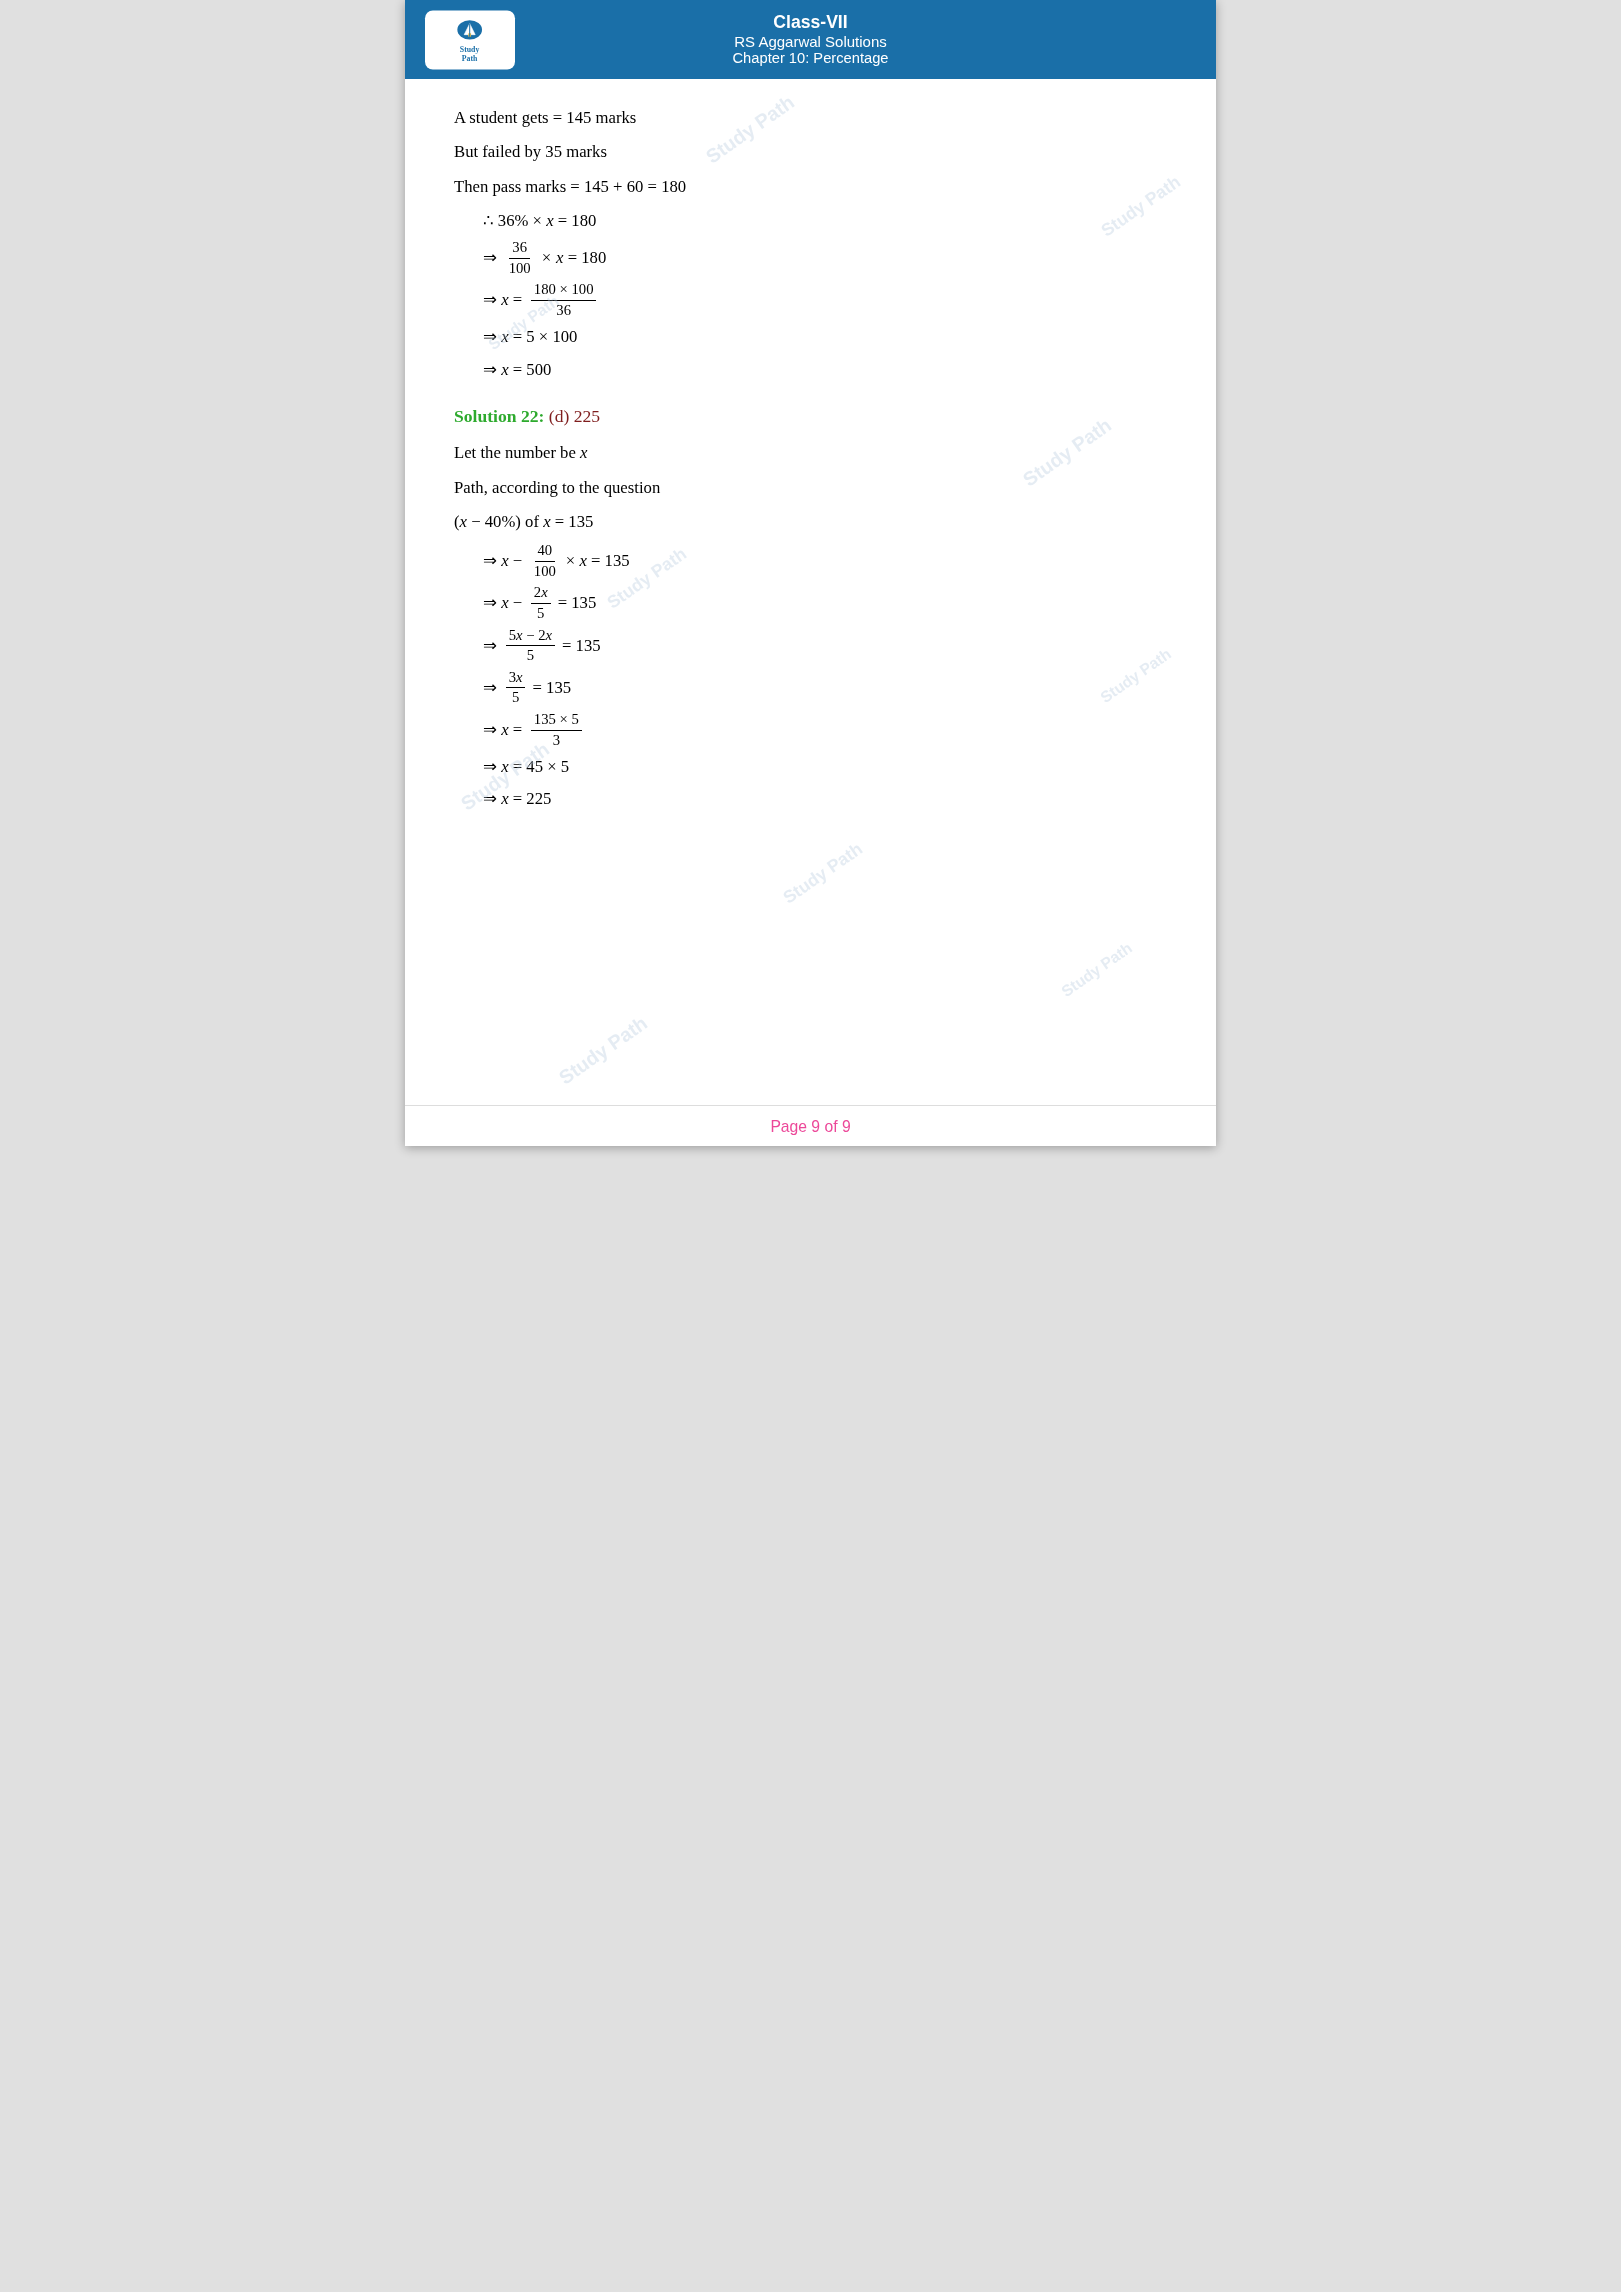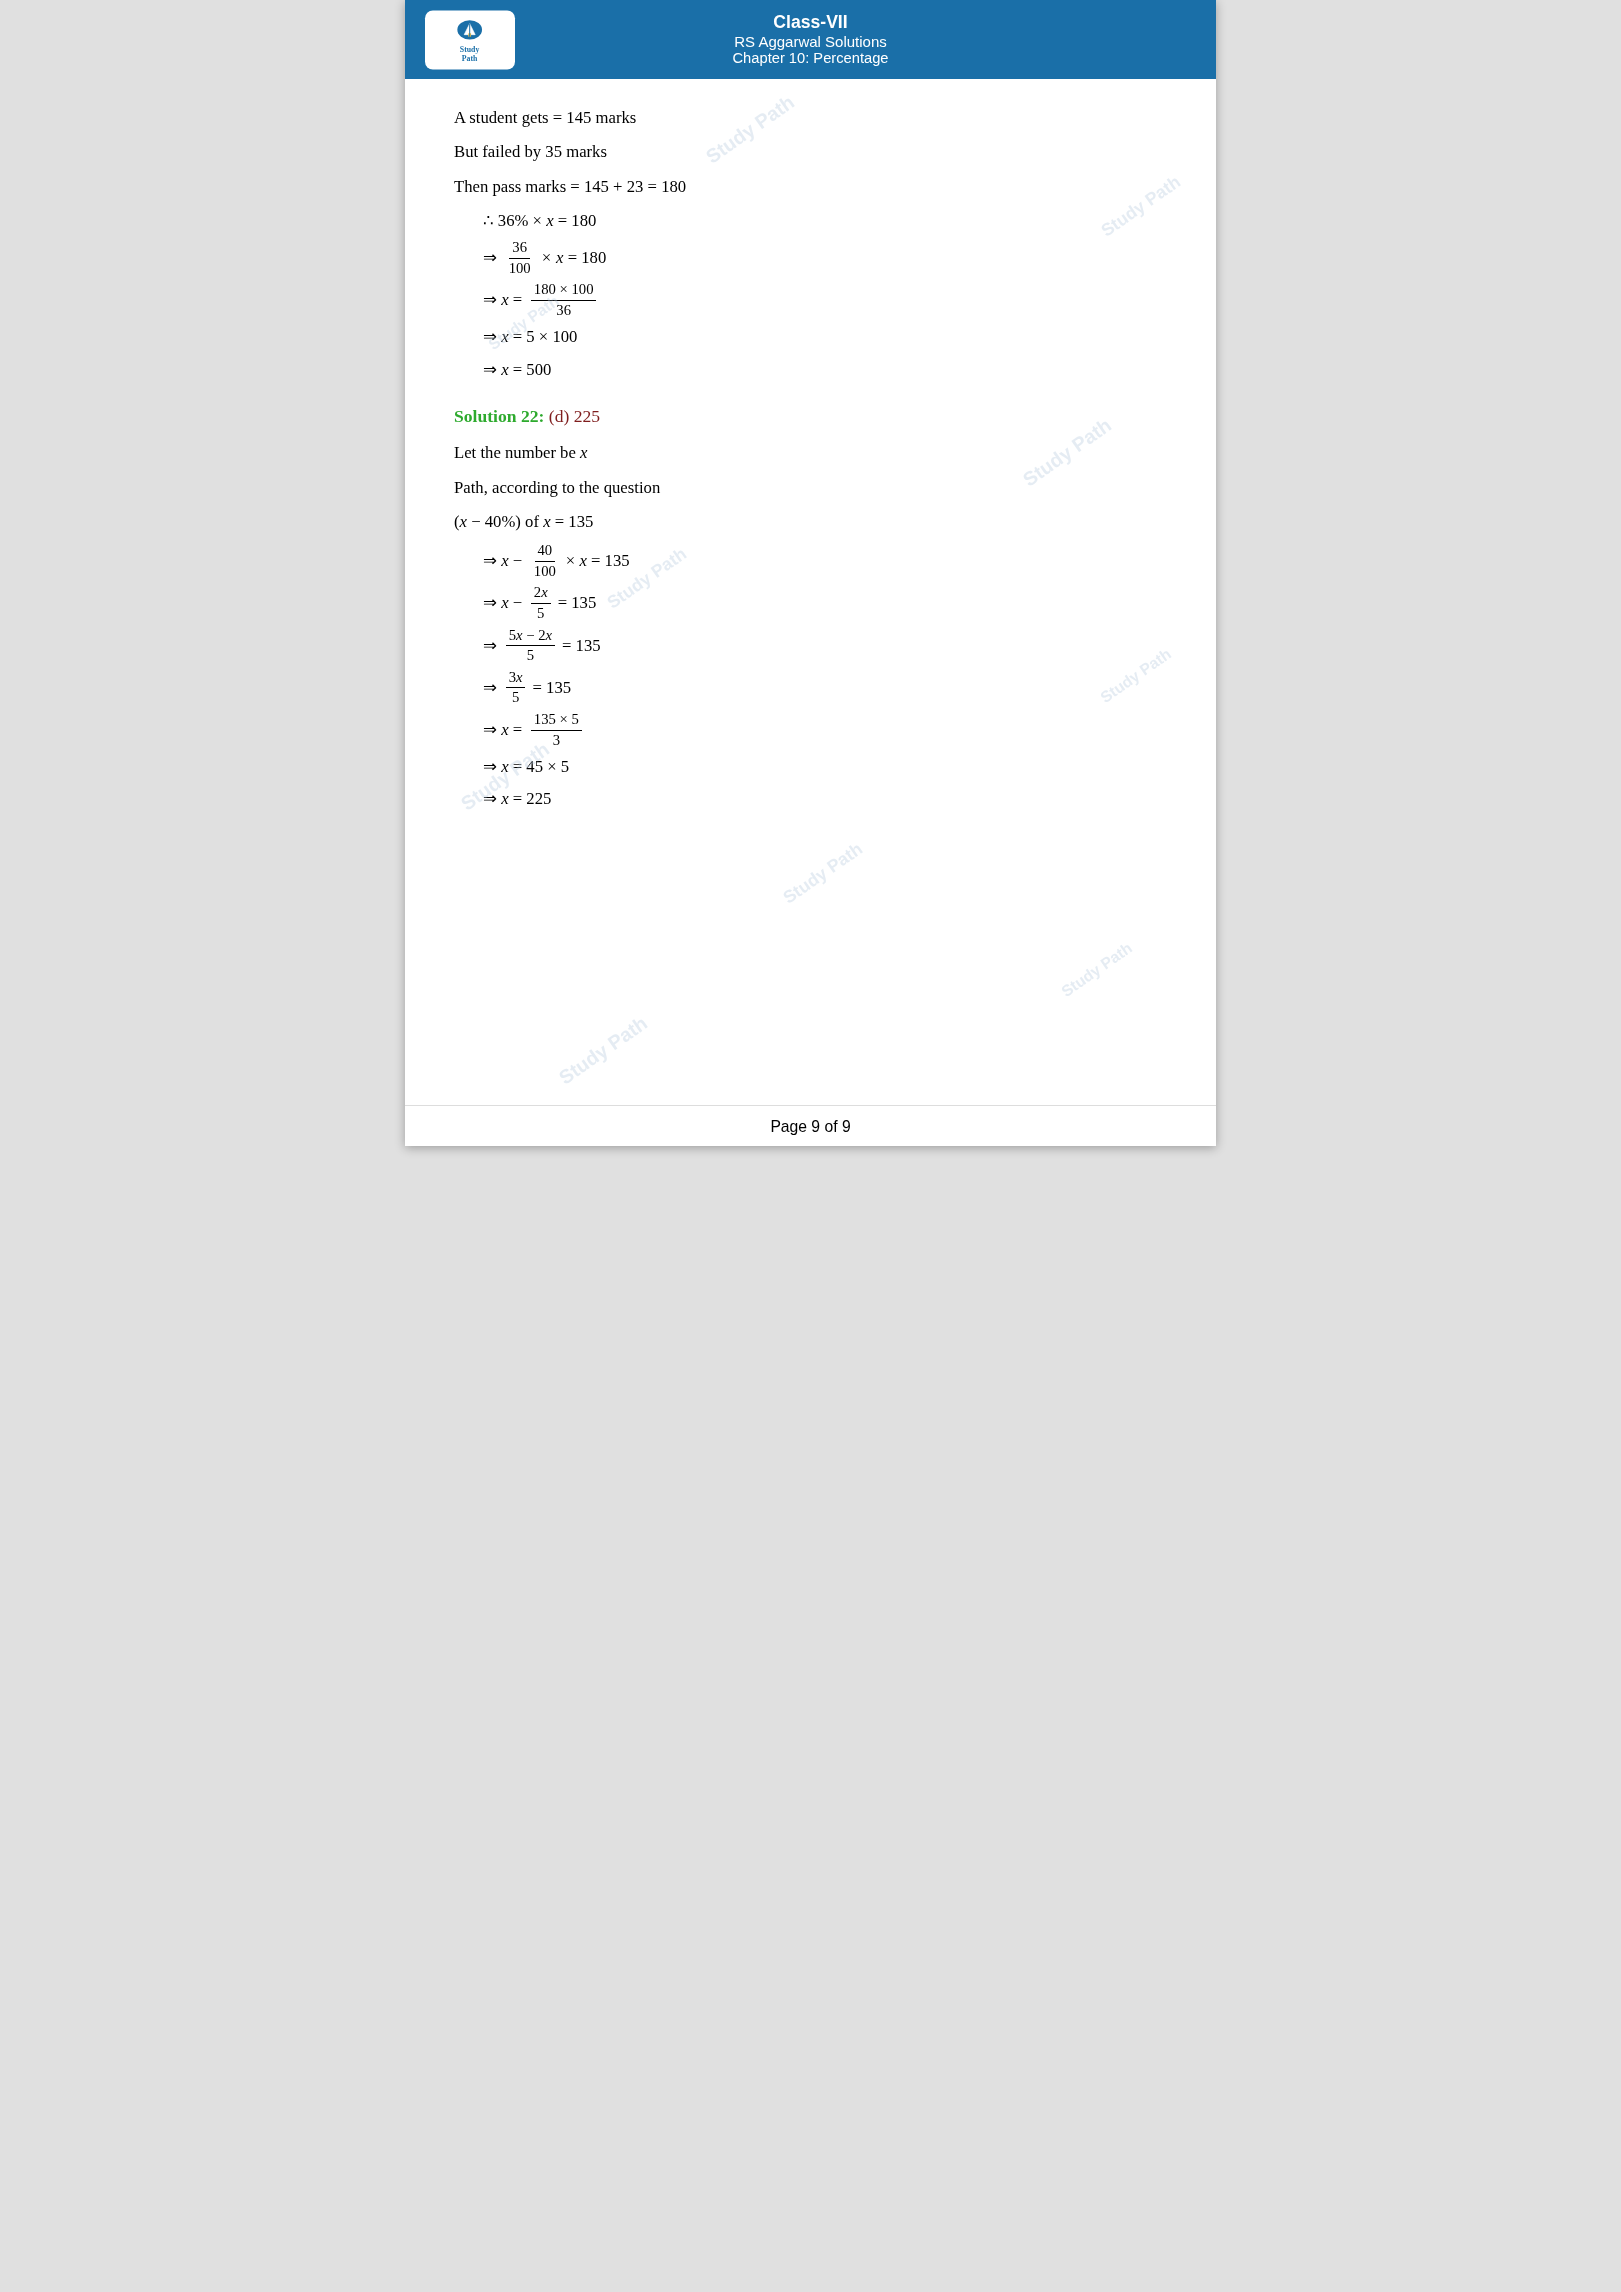--- a/index.html
+++ b/index.html
@@ -146,21 +146,21 @@
     .solution-heading .answer {
       color: #7f1d1d;
       font-weight: normal;
     }
 
     
     .footer {
       text-align: center;
       padding: 11.8px 0 9.8px 0;
       font-size: 15.7px;
-      color: #000000;
+      color: #ec4899;
       border-top: 1px solid #ddd;
       font-family: Arial, sans-serif;
     }
 
     
     .watermark {
       position: absolute;
       color: rgba(180,200,220,0.35);
       font-size: 21.6px;
       font-weight: bold;
@@ -198,21 +198,21 @@
       <div class="line1">Class-VII</div>
       <div class="line2">RS Aggarwal Solutions</div>
       <div class="line3">Chapter 10: Percentage</div>
     </div>
   </div>
 
   <div class="content">
 
     <div class="text-line">A student gets = 145 marks</div>
     <div class="text-line">But failed by 35 marks</div>
-    <div class="text-line">Then pass marks = 145 + 23 = 180</div>
+    <div class="text-line">Then pass marks = 145 + 60 = 180</div>
 
     <div class="math-line">
       <span class="therefore">∴ 36% × <span class="italic">x</span> = 180</span>
     </div>
 
     <div class="math-line">
       <span class="implies">⇒</span>
       <span class="frac">
         <span class="num">36</span>
         <span class="den">100</span>

